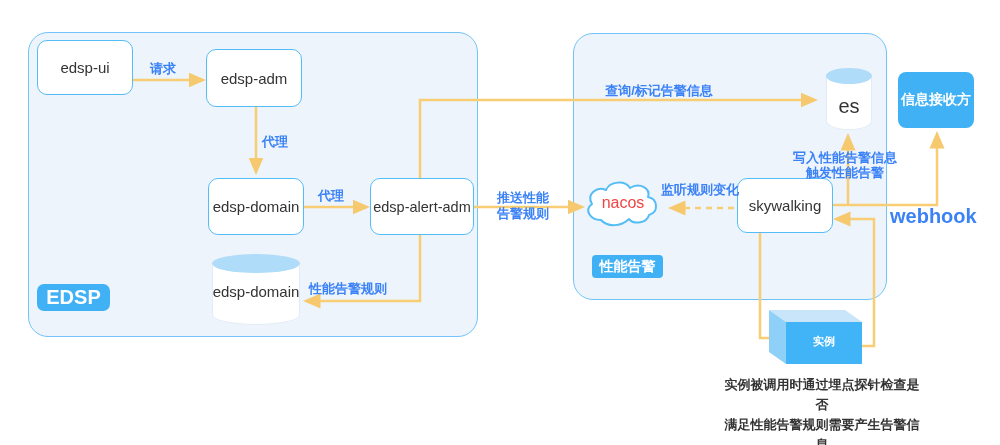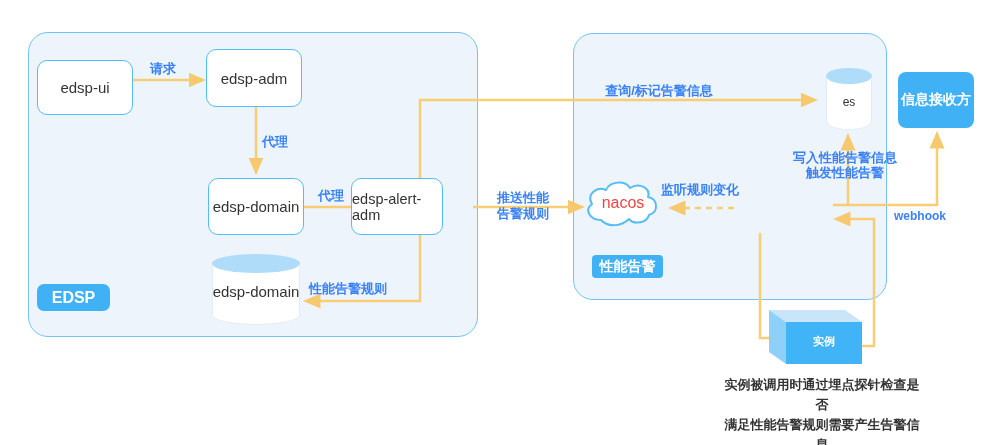--- a/index.html
+++ b/index.html
@@ -65,55 +65,58 @@
       <path d="M473,207 H570" marker-end="url(#ah)"></path>
       <path d="M420,235 L420,301 L318,301" marker-end="url(#ah)"></path>
       <path d="M734,208 H683" stroke-dasharray="6 5" marker-end="url(#ah)"></path>
       <path d="M848,205 V148" marker-end="url(#ah)"></path>
       <path d="M833,205 L937,205 L937,146" marker-end="url(#ah)"></path>
       <path d="M760,233 L760,338 L771,338" marker-end="url(#ah)"></path>
       <path d="M861,346 L874,346 L874,219 L848,219" marker-end="url(#ah)"></path>
     </g>
   </svg>
 
-  <div class="node" style="left:37px;top:60px;width:96px;height:55px;">
+  <div class="node" style="left:37px;top:40px;width:96px;height:55px;">
     <span>edsp-ui</span>
   </div>
   <div class="node" style="left:206px;top:49px;width:96px;height:58px;">
     <span>edsp-adm</span>
   </div>
   <div class="node" style="left:208px;top:178px;width:96px;height:57px;">
     <span>edsp-domain</span>
   </div>
-  <div class="node" style="left:351px;top:178px;width:92px;height:57px;font-size:14.5px;">
+  <div class="node" style="left:370px;top:178px;width:104px;height:57px;font-size:14.5px;">
     <span>edsp-alert-adm</span>
   </div>
 
   <div class="cylinder" style="left:212px;top:254px;width:88px;height:71px;">
     <div class="cyl-body" style="top:9px;border-radius:0 0 44px 44px / 0 0 10px 10px;"></div>
     <div class="cyl-top" style="top:0;height:19px;"></div>
     <div class="cyl-label" style="top:29px;">edsp-domain</div>
   </div>
 
-  <div class="tag" style="left:37px;top:284px;width:73px;height:27px;font-size:16px;">
+  <div class="tag" style="left:37px;top:284px;width:73px;height:27px;font-size:20px;">
     <span>EDSP</span>
   </div>
 
   <div class="cloud" style="left:581px;top:179px;width:84px;height:50px;">
     <svg width="84" height="50" viewBox="0 0 84 50">
       <path d="M20,41 C9,41 3,31 11,25 C5,15 16,7 25,11 C29,2 44,1 49,9 C58,3 70,9 67,18 C77,20 78,33 68,36 C66,44 53,46 48,40 C40,48 26,48 20,41 Z" fill="#ffffff" stroke="#55bdf6" stroke-width="2" stroke-linejoin="round"></path>
     </svg>
     <div class="cloud-label" style="top:15px;">nacos</div>
   </div>
 
+  <div class="node" style="left:737px;top:178px;width:96px;height:55px;">
+    <span>skywalking</span>
+  </div>
 
   <div class="cylinder" style="left:826px;top:68px;width:46px;height:62px;">
     <div class="cyl-body" style="top:8px;border-radius:0 0 23px 23px / 0 0 9px 9px;"></div>
     <div class="cyl-top" style="top:0;height:16px;"></div>
-    <div class="cyl-label" style="top:27px;font-size:12px;">es</div>
+    <div class="cyl-label" style="top:27px;font-size:20px;">es</div>
   </div>
 
   <div class="tag" style="left:592px;top:255px;width:71px;height:23px;font-size:14px;border-radius:4px;">
     <span>性能告警</span>
   </div>
 
   <div class="bigtag" style="left:898px;top:72px;width:76px;height:56px;">
     <span>信息接收方</span>
   </div>
 
@@ -133,20 +136,20 @@
   <div class="edge-label" style="left:497px;top:190px;width:64px;line-height:16px;">
     <div>推送性能</div>
     <div>告警规则</div>
   </div>
   <div class="edge-label center" style="left:298px;top:281px;width:100px;">性能告警规则</div>
   <div class="edge-label center" style="left:650px;top:182px;width:100px;">监听规则变化</div>
   <div class="edge-label center" style="left:785px;top:150px;width:120px;">
     <div>写入性能告警信息</div>
     <div>触发性能告警</div>
   </div>
-  <div class="edge-label center" style="left:890px;top:209px;width:60px;font-size:12px;">webhook</div>
+  <div class="edge-label center" style="left:890px;top:209px;width:60px;font-size:20px;">webhook</div>
 
   <div class="note" style="left:722px;top:375px;width:200px;">
     <div>实例被调用时通过埋点探针检查是否</div>
     <div>满足性能告警规则需要产生告警信息</div>
   </div>
 
 </div>
 
 </body></html>

